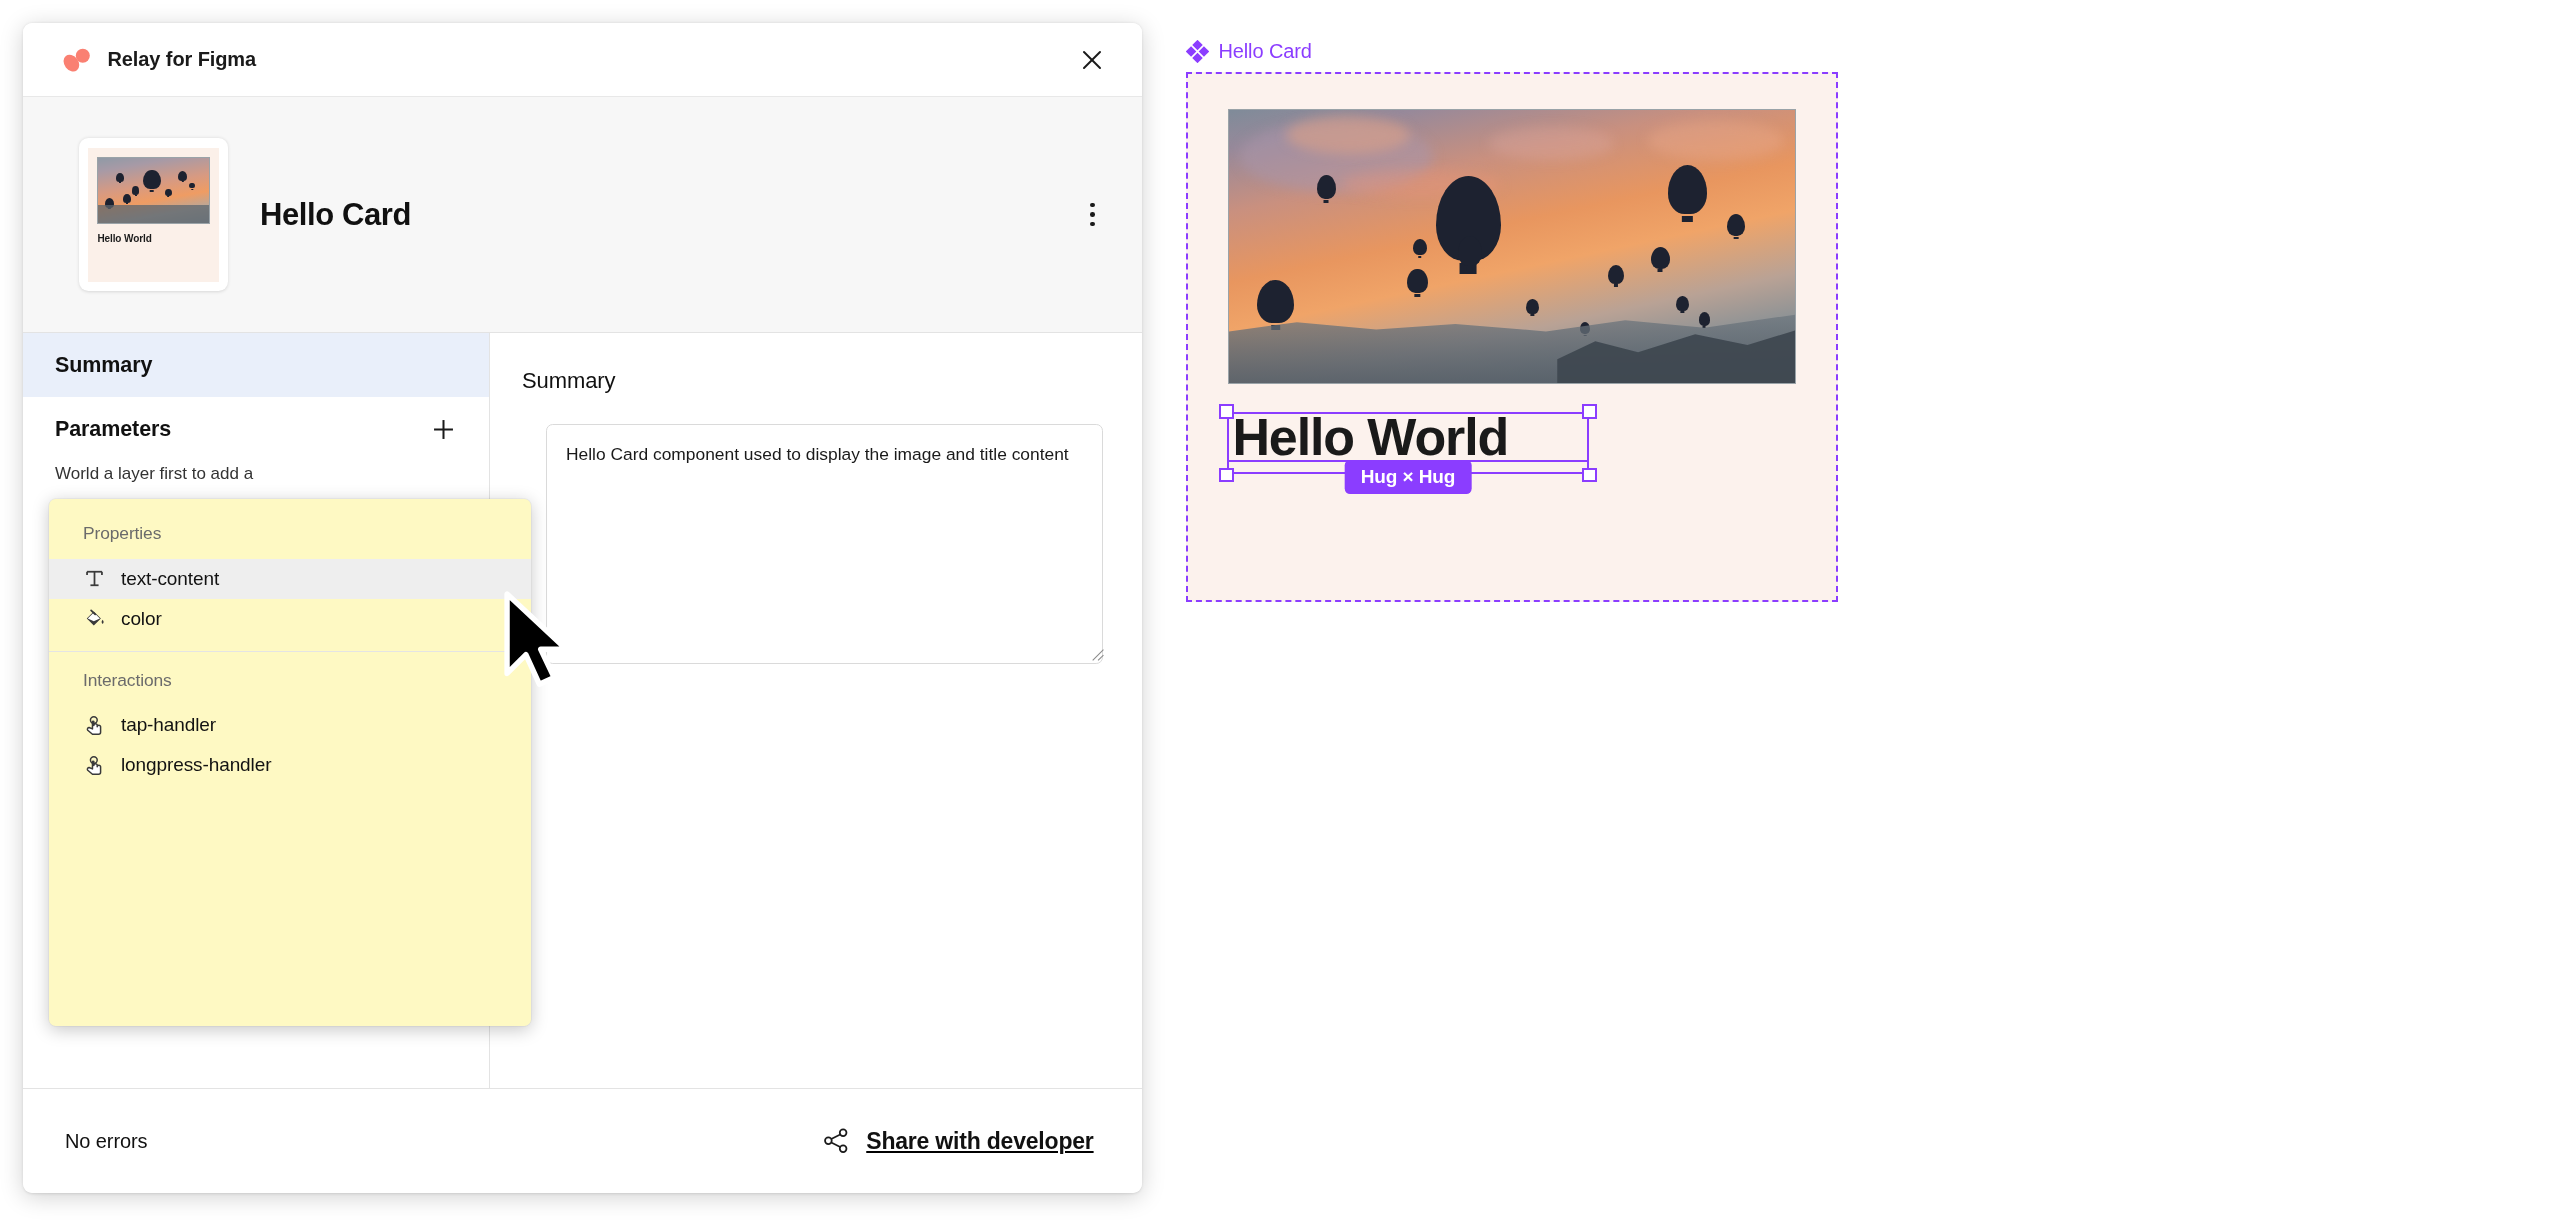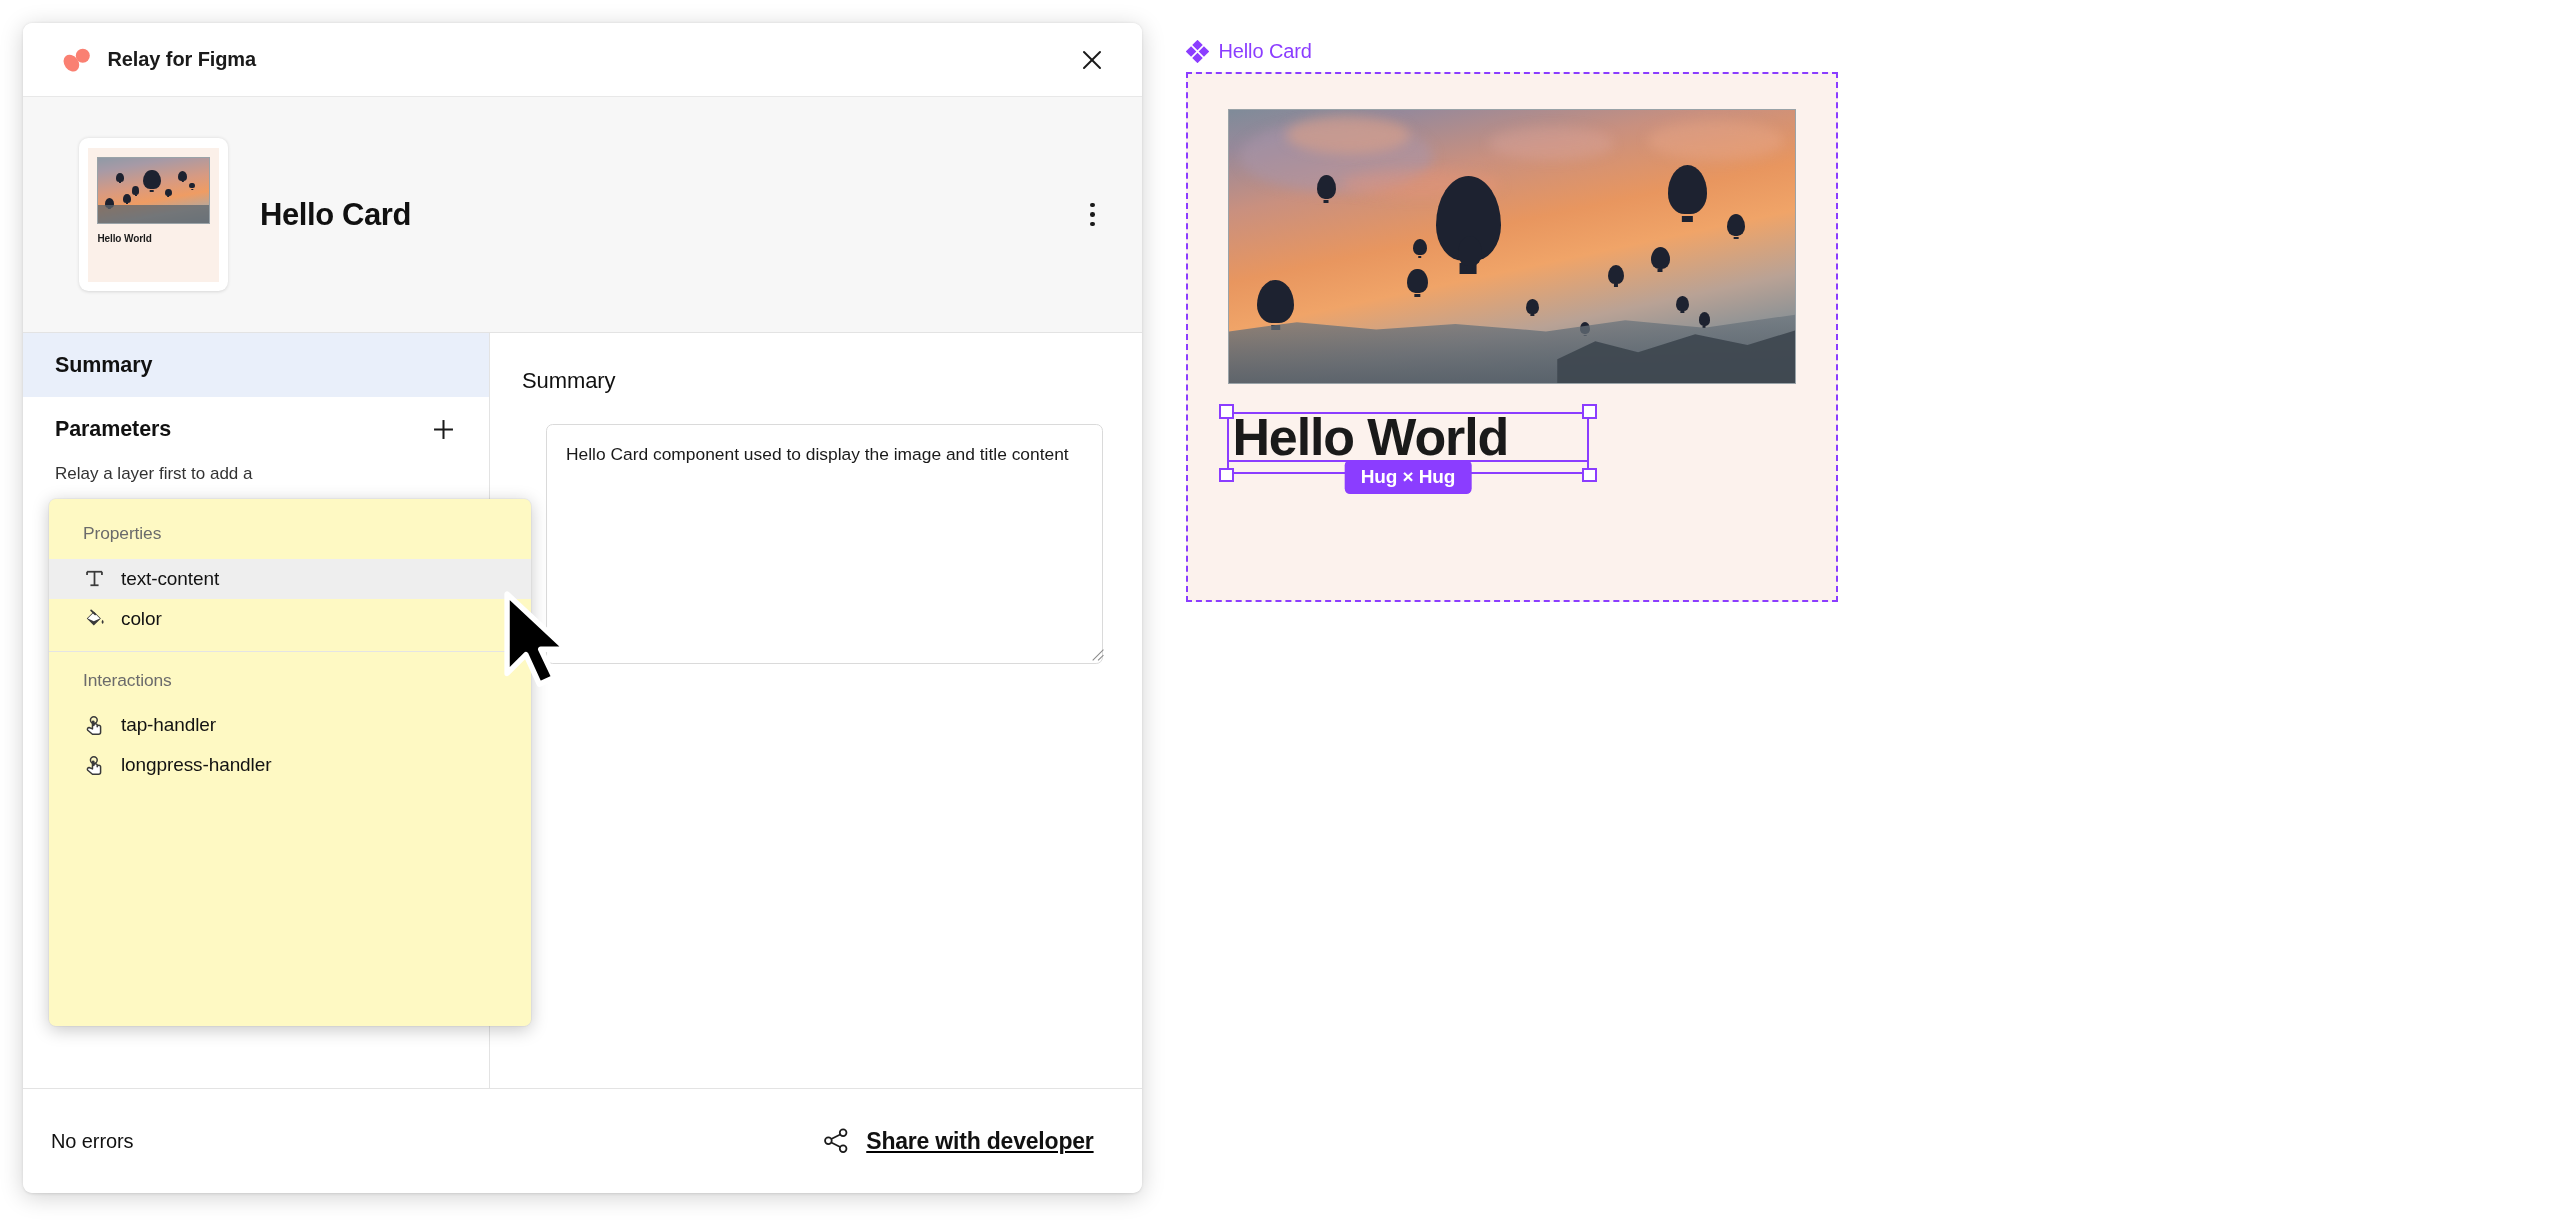--- a/index.html
+++ b/index.html
@@ -136,21 +136,21 @@
     position: absolute; right: 5.4px; bottom: 4px;
     width: 14.8px; height: 14.8px; pointer-events: none;
   }
 
   
   #footer {
     position: absolute; left: 0; bottom: 0;
     width: 100%; height: 105px;
     border-top: 1.3px solid #e3e3e3;
     display: flex; align-items: center;
-    padding: 0 39px 0 28px; border-radius: 0 0 9.4px 9.4px;
+    padding: 0 39px 0 42px; border-radius: 0 0 9.4px 9.4px;
     background: #fff;
   }
   #error-status { font-size: 20px; color: #111; letter-spacing: -0.1px; }
   #share-button {
     margin-left: auto; display: flex; align-items: center;
     gap: 16px; cursor: pointer; padding: 6.7px 9.4px; border-radius: 5.4px; text-decoration: underline;
   }
   #share-label { font-size: 23px; font-weight: bold; color: #111; letter-spacing: -0.2px; }
 
   
@@ -318,21 +318,21 @@
       </div>
       <div id="params-header">
         <span id="params-label">Parameters</span>
         <div id="add-param-button">
           <svg width="27" height="27" viewBox="0 0 40 40">
             <line x1="20" y1="6" x2="20" y2="34" stroke="#1a1a1a" stroke-width="3"></line>
             <line x1="6" y1="20" x2="34" y2="20" stroke="#1a1a1a" stroke-width="3"></line>
           </svg>
         </div>
       </div>
-      <div id="params-hint">Relay a layer first to add a</div>
+      <div id="params-hint">World a layer first to add a</div>
     </div>
 
     <div id="right-col">
       <div id="summary-heading">Summary</div>
       <div style="position:relative;width:564px;margin-left:24px;">
         <textarea id="summary-textarea" placeholder="Describe this component" style="">Hello Card component used to display the image and title content</textarea>
         <svg id="textarea-grip" viewBox="0 0 22 22">
           <line x1="20" y1="4" x2="4" y2="20" stroke="#8a8a8a" stroke-width="1.6"></line>
           <line x1="20" y1="12" x2="12" y2="20" stroke="#8a8a8a" stroke-width="1.6"></line>
         </svg>

